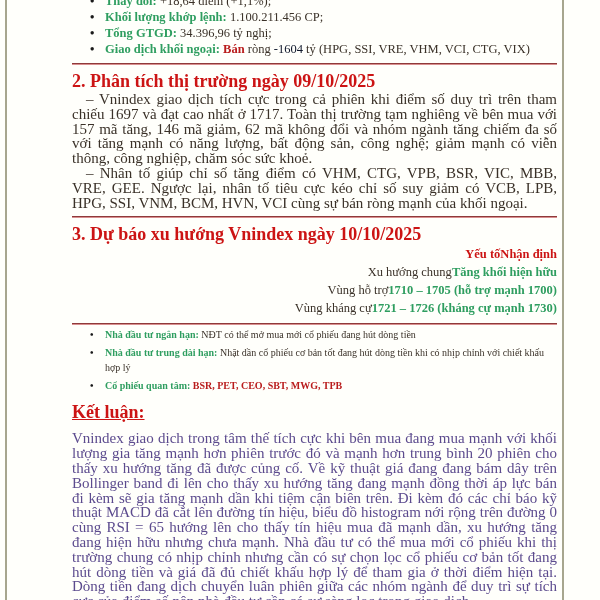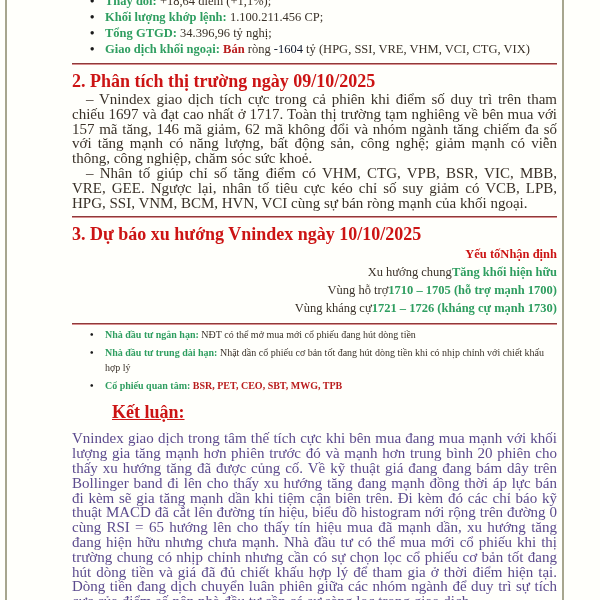--- a/index.html
+++ b/index.html
@@ -14,21 +14,21 @@
   .edge.right{left:562px;}
   .content{position:absolute;left:72px;top:-7px;width:485px;}
   ul.stats{list-style:none;margin:0;padding:0 0 0 33px;}
   ul.stats li{position:relative;line-height:16px;font-size:12.5px;}
   ul.stats li::before{content:"•";position:absolute;left:-15px;color:#1a1a1a;font-weight:bold;}
   .g{color:#2f9e60;font-weight:bold;}
   .rb{color:#b91c1c;font-weight:bold;}
   .r{color:#0f172a;}
   hr.rule{border:none;border-top:1px solid #8e3a3a;border-bottom:1px solid #d98f8f;height:0;margin:6px 0 0 0;}
   h2.sec{color:#cc1414;font-size:18px;font-weight:bold;margin:9px 0 3px 0;line-height:15px;}
-  h2.sec.underline{text-decoration:underline;margin-top:12px;margin-left:40px;}
+  h2.sec.underline{text-decoration:underline;margin-top:12px;}
   p.para{margin:0;font-size:15px;line-height:14.8px;text-align:justify;text-indent:14px;}
   p.para.noindent{text-indent:0;}
   p.para.purple{color:#5c4b8e;margin-top:11px;}
   .trow{display:flex;justify-content:flex-end;font-size:12.5px;line-height:18px;}
   .trow .c1{padding-left:6px;}
   .trow.thead .c1{padding-left:24px;}
   .trow .red{color:#cc1414;font-weight:bold;}
   .trow .c2.green{color:#2f9e60;font-weight:bold;text-align:right;}
   ul.recs{list-style:none;margin:2px 0 0 0;padding:0 0 0 33px;}
   ul.recs li{position:relative;line-height:15px;font-size:10px;margin-bottom:3px;}

